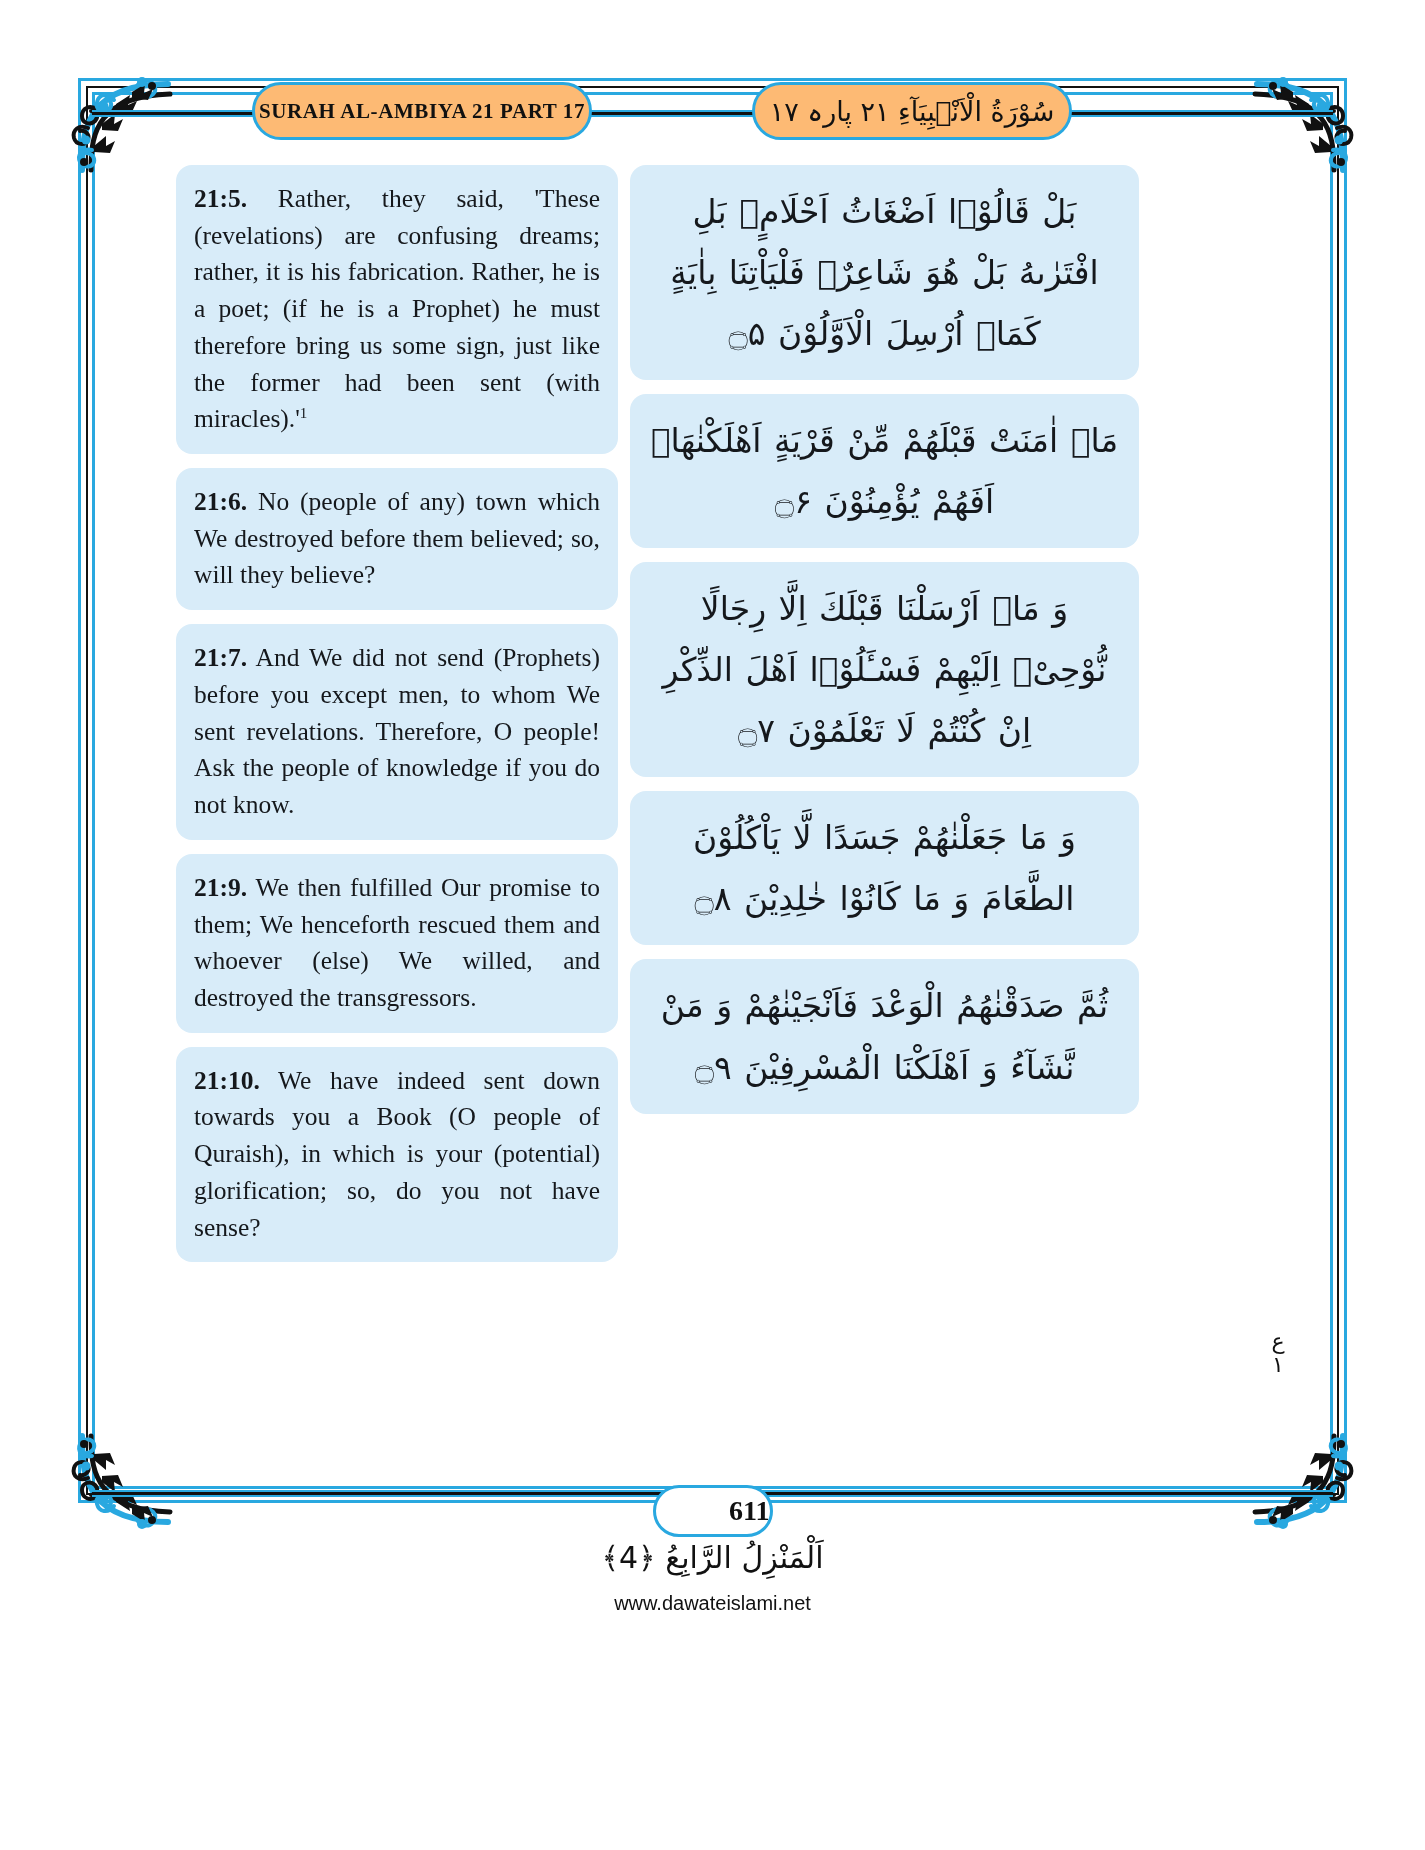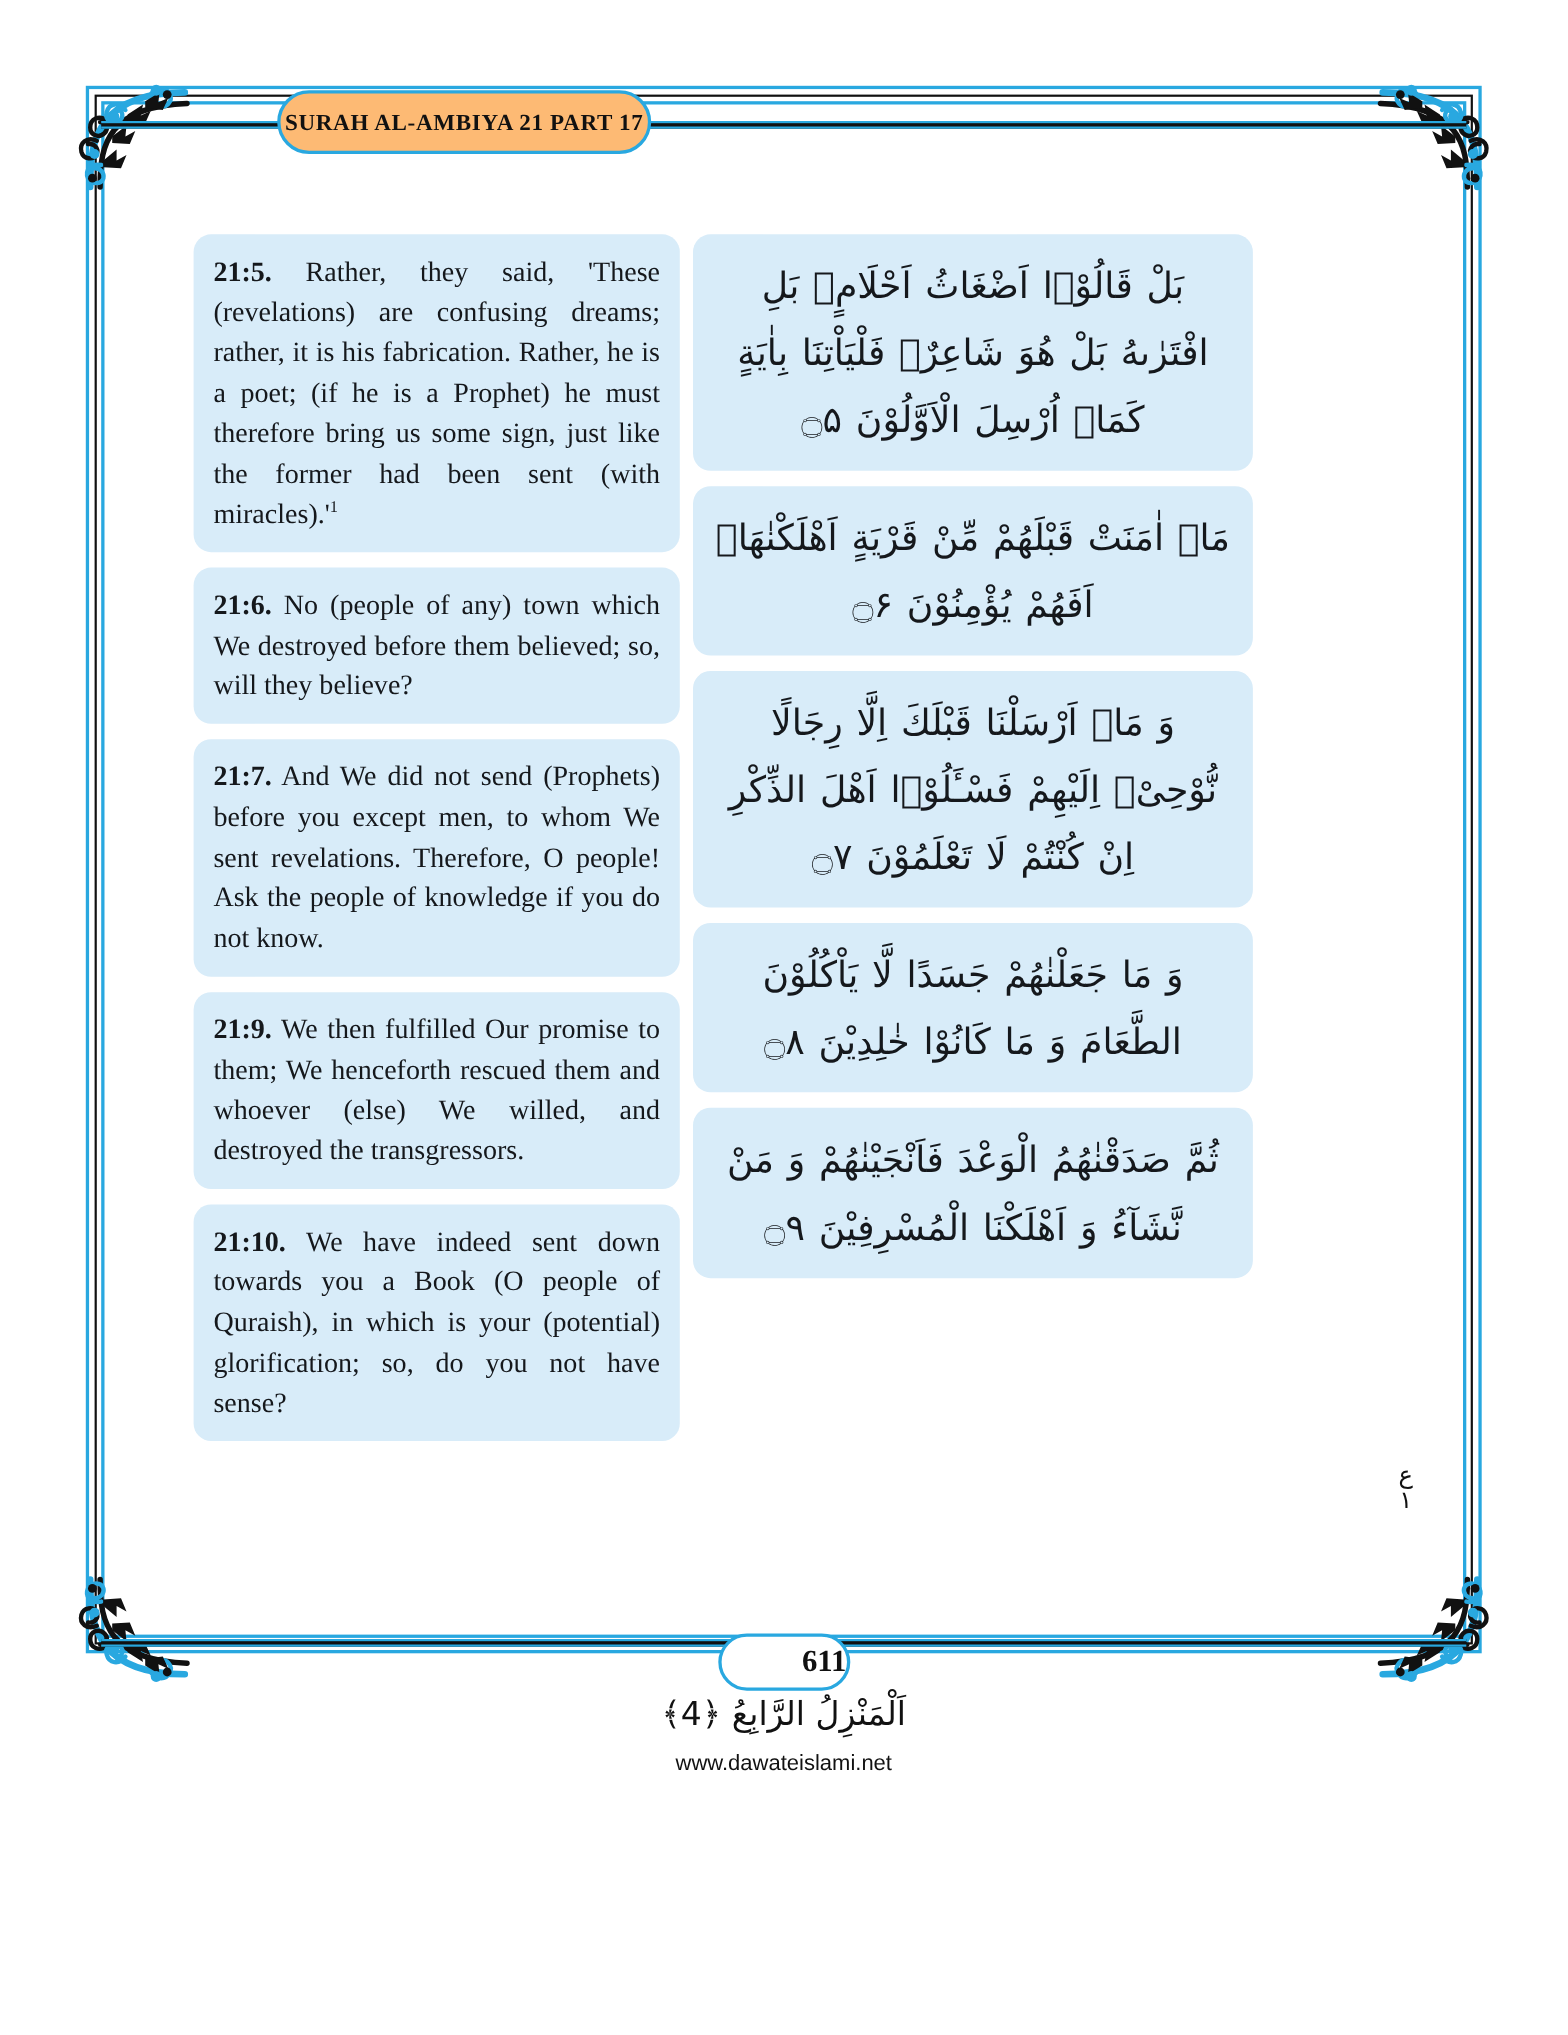--- a/index.html
+++ b/index.html
@@ -102,21 +102,20 @@
     position: absolute;
     left: 176px; top: 165px;
     width: 1072px;
     display: flex;
     gap: 12px;
   }
   .col {
     display: flex;
     flex-direction: column;
     gap: 14px;
-    margin-top: 48px;
   }
   .col-en { width: 442px; }
   .col-ar { width: 509px; }
 
   .verse-box {
     background: #d8ecf9;
     border-radius: 16px;
     padding: 16px 18px 16px 18px;
   }
 
@@ -328,20 +327,23 @@
         <circle cx="28" cy="82" r="4.5"></circle>
       </g>
     </svg>
   </div>
 
   <div class="header-band">
     <div class="band-rule"></div>
     <div class="band-pill left">
       <span class="surah-title-en">SURAH AL-AMBIYA 21 PART 17</span>
     </div>
+    <div class="band-pill right">
+      <span class="surah-title-ar">سُوْرَةُ الْاَنْۢبِیَآءِ ۲۱ پارہ ۱۷</span>
+    </div>
   </div>
 
   <div class="content">
 
     <div class="col col-en">
 
       <div class="verse-box">
         <div class="en-text">
           <span class="vnum">21:5.</span>
           <span>Rather, they said, 'These (revelations) are confusing dreams; rather, it is his fabrication. Rather, he is a poet; (if he is a Prophet) he must therefore bring us some sign, just like the former had been sent (with miracles).'</span><sup>1</sup>

